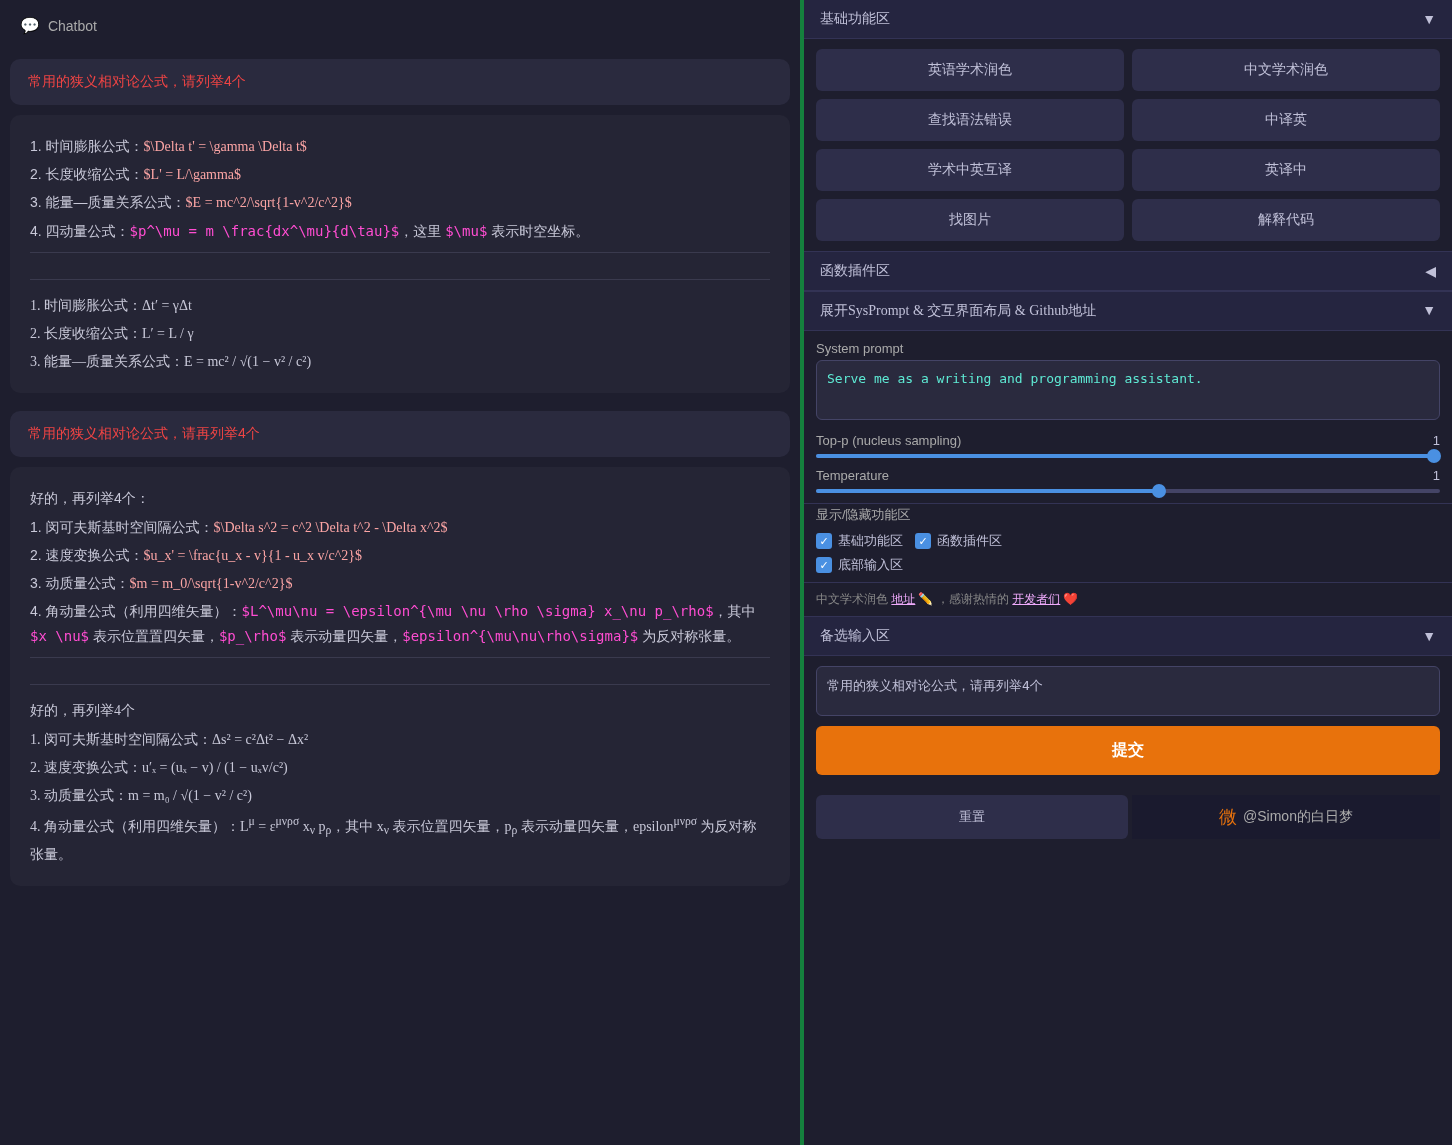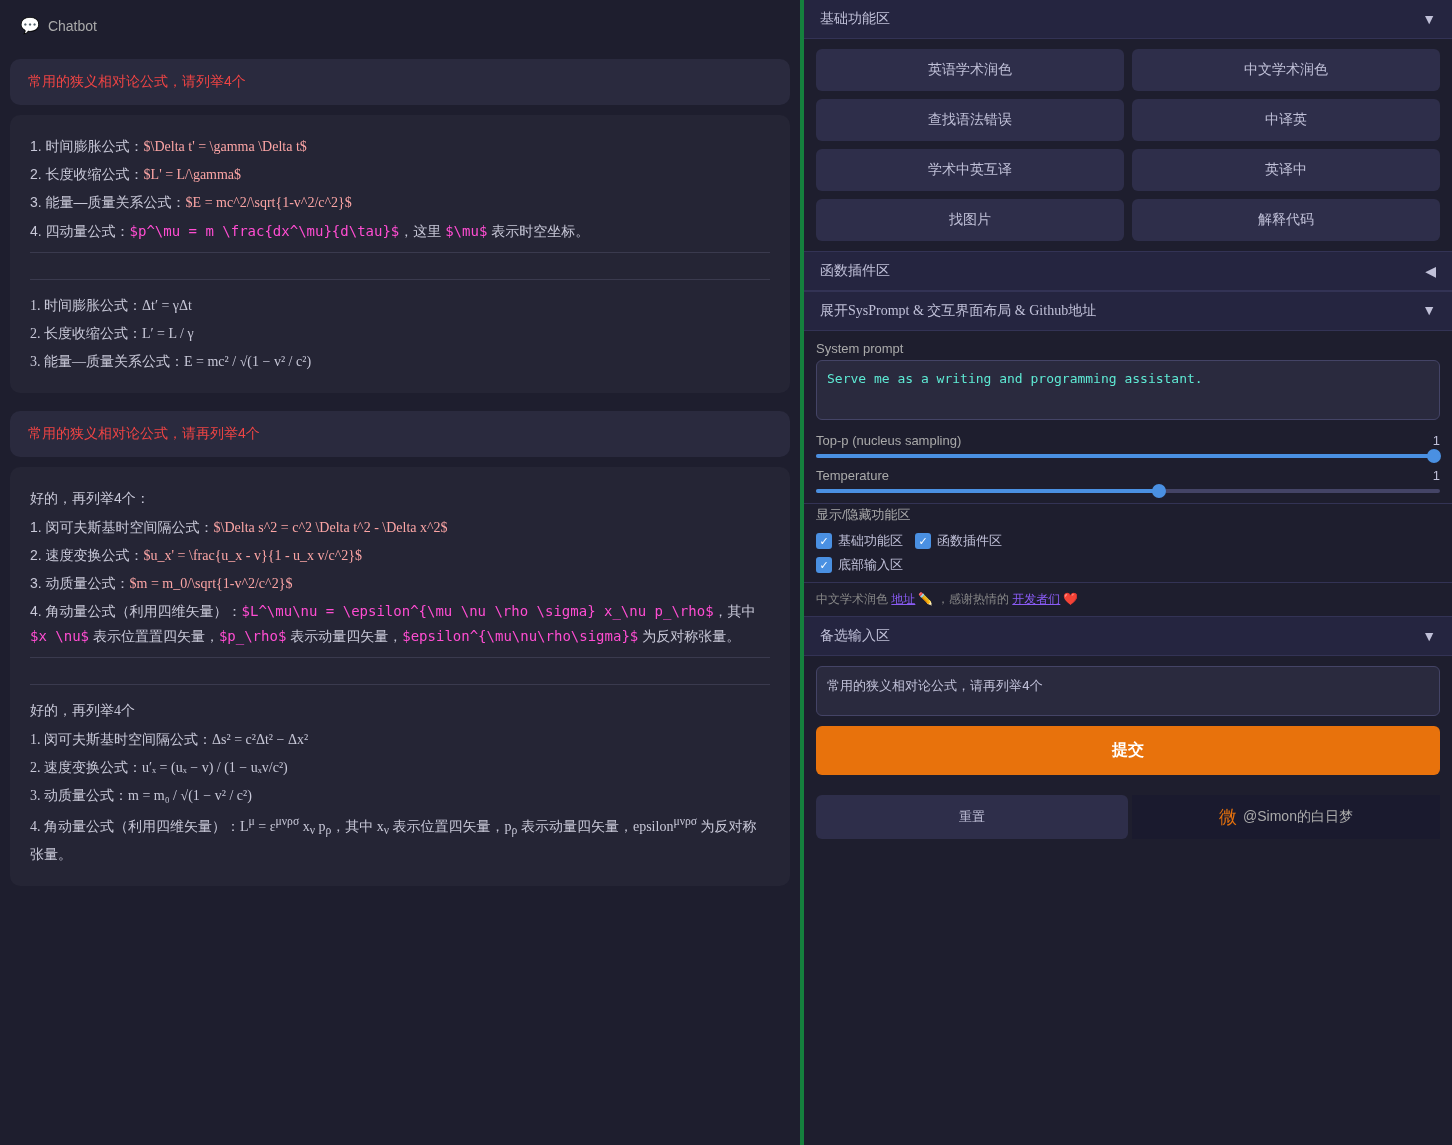--- a/index.html
+++ b/index.html
@@ -283,21 +283,21 @@
     }
 
     .open-source-row {
       padding: 8px 12px;
       font-size: 12px;
       color: #888;
       border-top: 1px solid #333355;
     }
 
     .open-source-row a {
-      color: #8b5cf6;
+      color: #f0abfc;
       text-decoration: underline;
     }
 
     .open-source-row .heart {
       color: #e74c3c;
     }
 
     .alt-input-section {
       border-top: 1px solid #333355;
     }

